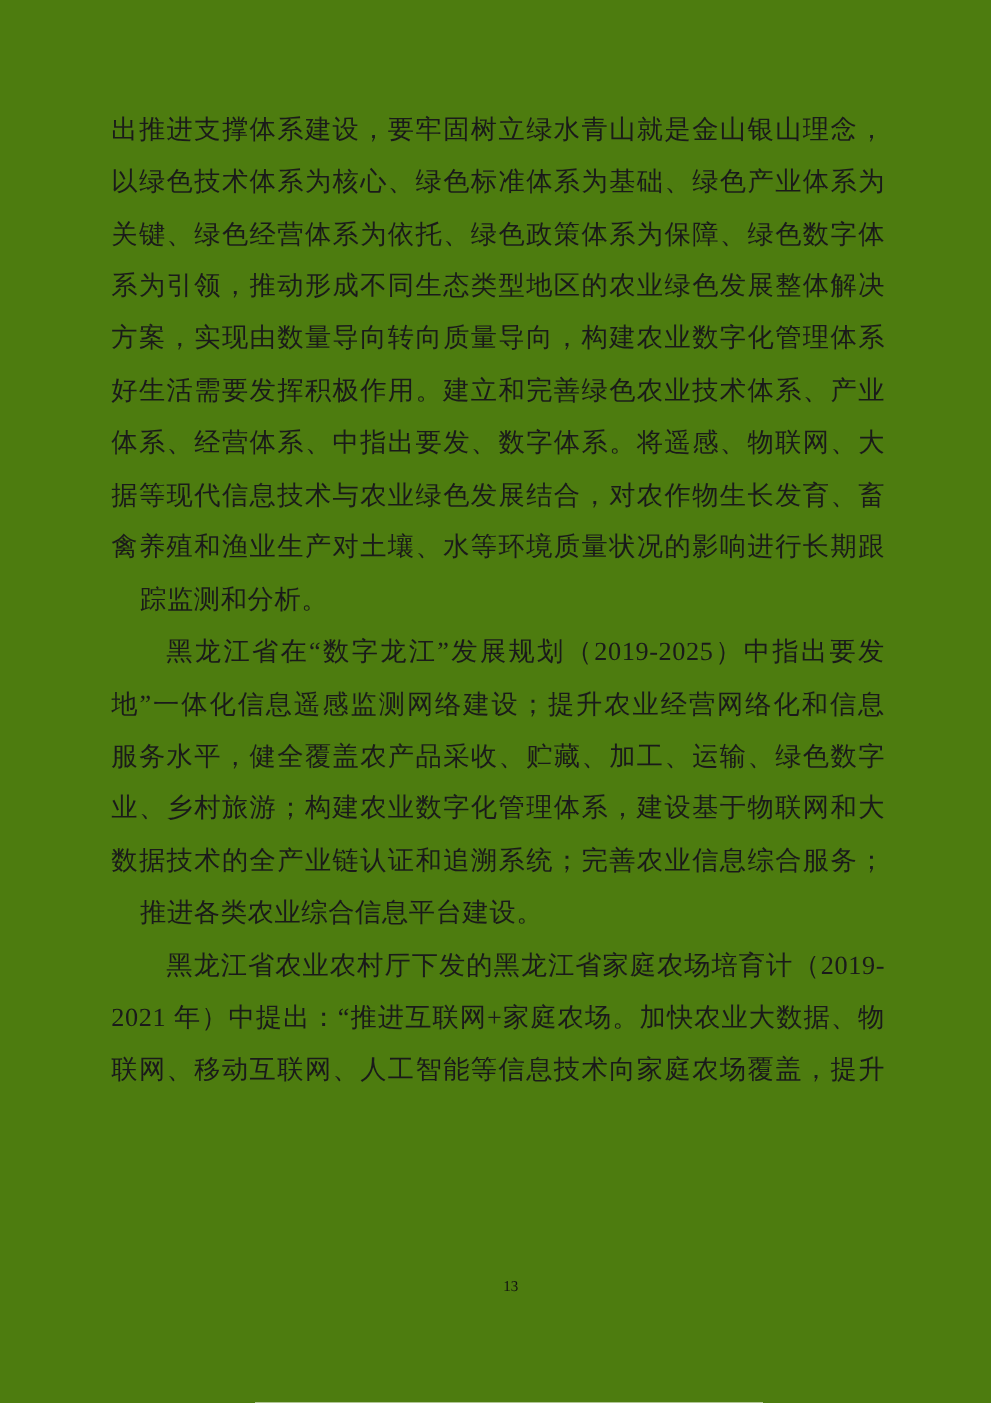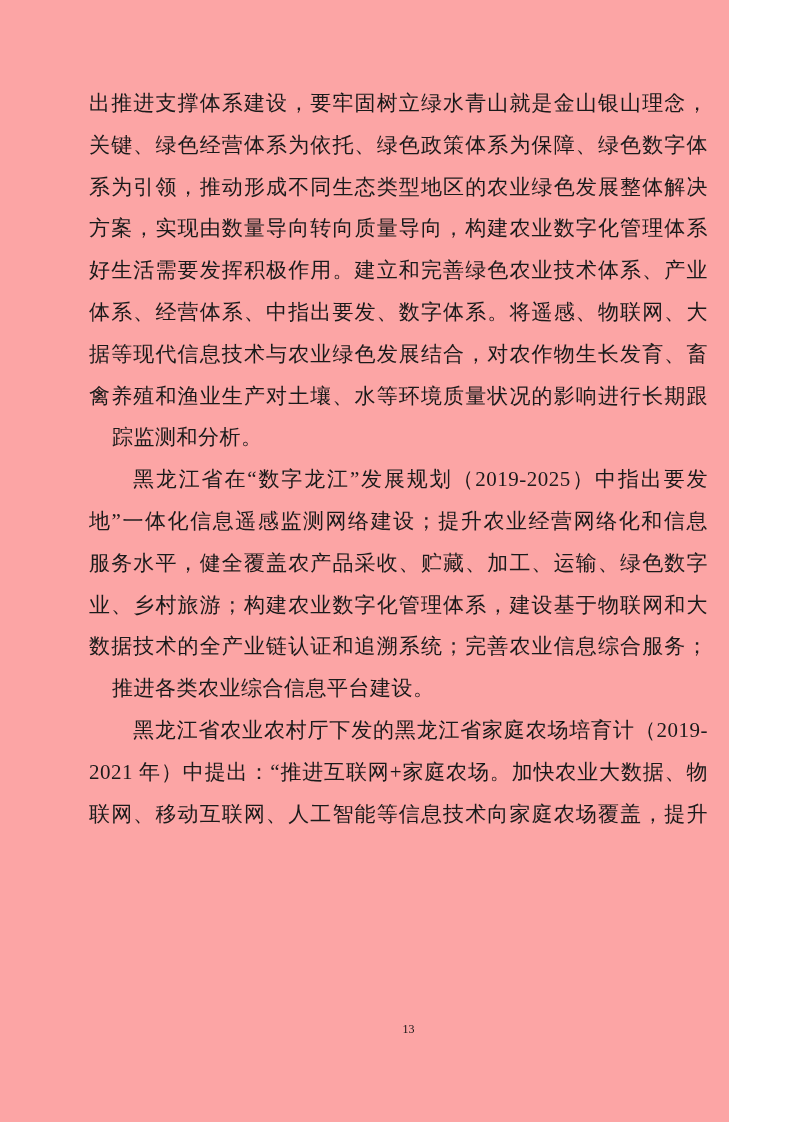--- a/index.html
+++ b/index.html
@@ -2,23 +2,23 @@
 <html lang="zh"><head>
 <meta charset="utf-8">
 <style>
   html, body {
     margin: 0;
     padding: 0;
     background: #ffffff;
   }
   .page {
     position: relative;
-    width: 729px;
+    width: 793px;
     height: 1122px;
-    background: #fca5a5;
+    background: #4d7c0f;
     overflow: hidden;
     font-family: "Liberation Serif", "DejaVu Serif", serif;
     color: #1a1a1a;
   }
   .textblock {
     position: absolute;
     left: 89px;
     top: 83px;
     width: 619px;
   }
@@ -55,20 +55,21 @@
 </style>
 </head>
 <body>
 
 <div class="page">
 
   <div class="textblock">
 
     <div class="para">
       <div class="line">出推进支撑体系建设，要牢固树立绿水青山就是金山银山理念，</div>
+      <div class="line">以绿色技术体系为核心、绿色标准体系为基础、绿色产业体系为</div>
       <div class="line">关键、绿色经营体系为依托、绿色政策体系为保障、绿色数字体</div>
       <div class="line">系为引领，推动形成不同生态类型地区的农业绿色发展整体解决</div>
       <div class="line">方案，实现由数量导向转向质量导向，构建农业数字化管理体系</div>
       <div class="line">好生活需要发挥积极作用。建立和完善绿色农业技术体系、产业</div>
       <div class="line">体系、经营体系、中指出要发、数字体系。将遥感、物联网、大数</div>
       <div class="line">据等现代信息技术与农业绿色发展结合，对农作物生长发育、畜</div>
       <div class="line">禽养殖和渔业生产对土壤、水等环境质量状况的影响进行长期跟</div>
       <div class="line pend">踪监测和分析。</div>
     </div>
 

